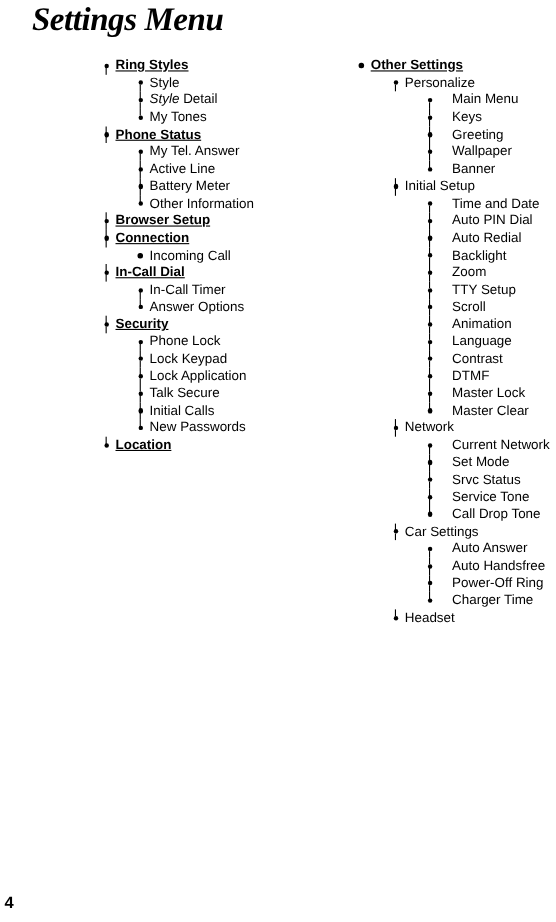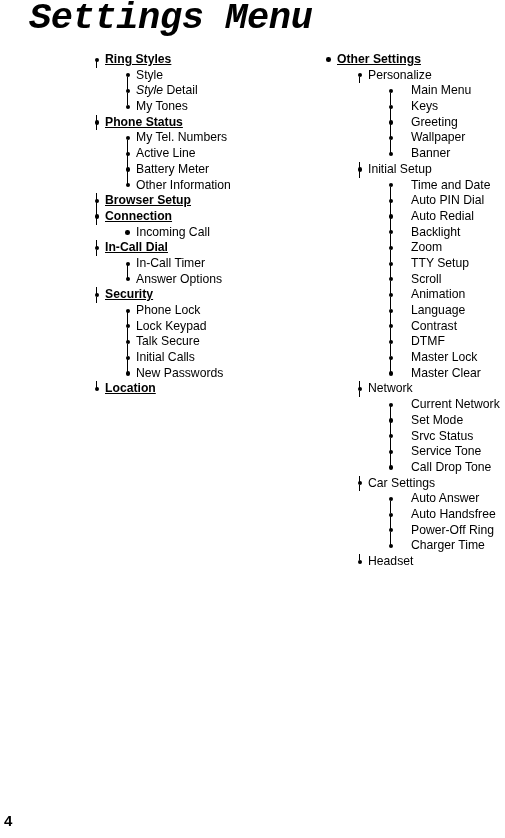--- a/index.html
+++ b/index.html
@@ -19,27 +19,27 @@
     position: absolute;
     left: 0; top: 0;
     width: 505px; height: 838px;
   }
 
   
   #page-title {
     position: absolute;
     left: 29px;
     top: 1px;
-    font-size: 37px;
+    font-size: 30px;
     line-height: 34px;
     font-weight: 900;
     font-style: italic;
     letter-spacing: -0.4px;
     white-space: nowrap;
-    font-family: Liberation Mono, monospace;
+    font-family: Liberation Serif, serif;
   }
 
   
   .column {
     position: absolute;
     top: 52px;
   }
   #column-left  { left: 88px; width: 215px; }
   #column-right { left: 320px; width: 185px; }
 
@@ -159,21 +159,21 @@
           <span class="dot"></span>
           <span class="line-down"></span>
         </span>
         <span class="label">Phone Status</span>
       </div>
       <div class="row lvl2">
         <span class="bullet-slot">
           <span class="dot"></span>
           <span class="line-down"></span>
         </span>
-        <span class="label">My Tel. Numbers</span>
+        <span class="label">My Tel. Answer</span>
       </div>
       <div class="row lvl2">
         <span class="bullet-slot">
           <span class="line-up"></span>
           <span class="dot"></span>
           <span class="line-down"></span>
         </span>
         <span class="label">Active Line</span>
       </div>
       <div class="row lvl2">
@@ -257,20 +257,28 @@
           <span class="line-down"></span>
         </span>
         <span class="label">Lock Keypad</span>
       </div>
       <div class="row lvl2">
         <span class="bullet-slot">
           <span class="line-up"></span>
           <span class="dot"></span>
           <span class="line-down"></span>
         </span>
+        <span class="label">Lock Application</span>
+      </div>
+      <div class="row lvl2">
+        <span class="bullet-slot">
+          <span class="line-up"></span>
+          <span class="dot"></span>
+          <span class="line-down"></span>
+        </span>
         <span class="label">Talk Secure</span>
       </div>
       <div class="row lvl2">
         <span class="bullet-slot">
           <span class="line-up"></span>
           <span class="dot"></span>
           <span class="line-down"></span>
         </span>
         <span class="label">Initial Calls</span>
       </div>

